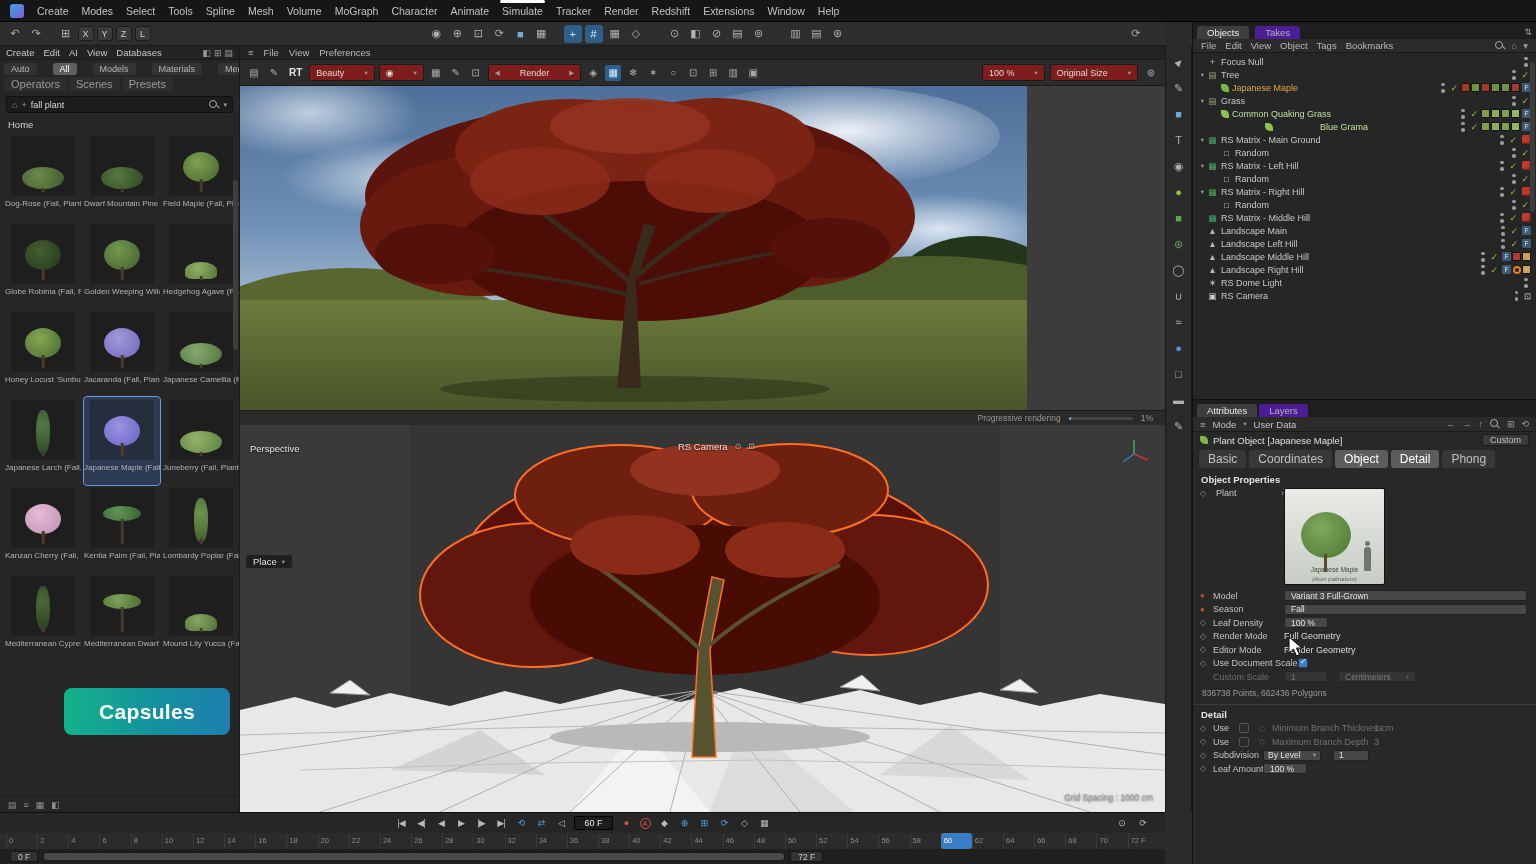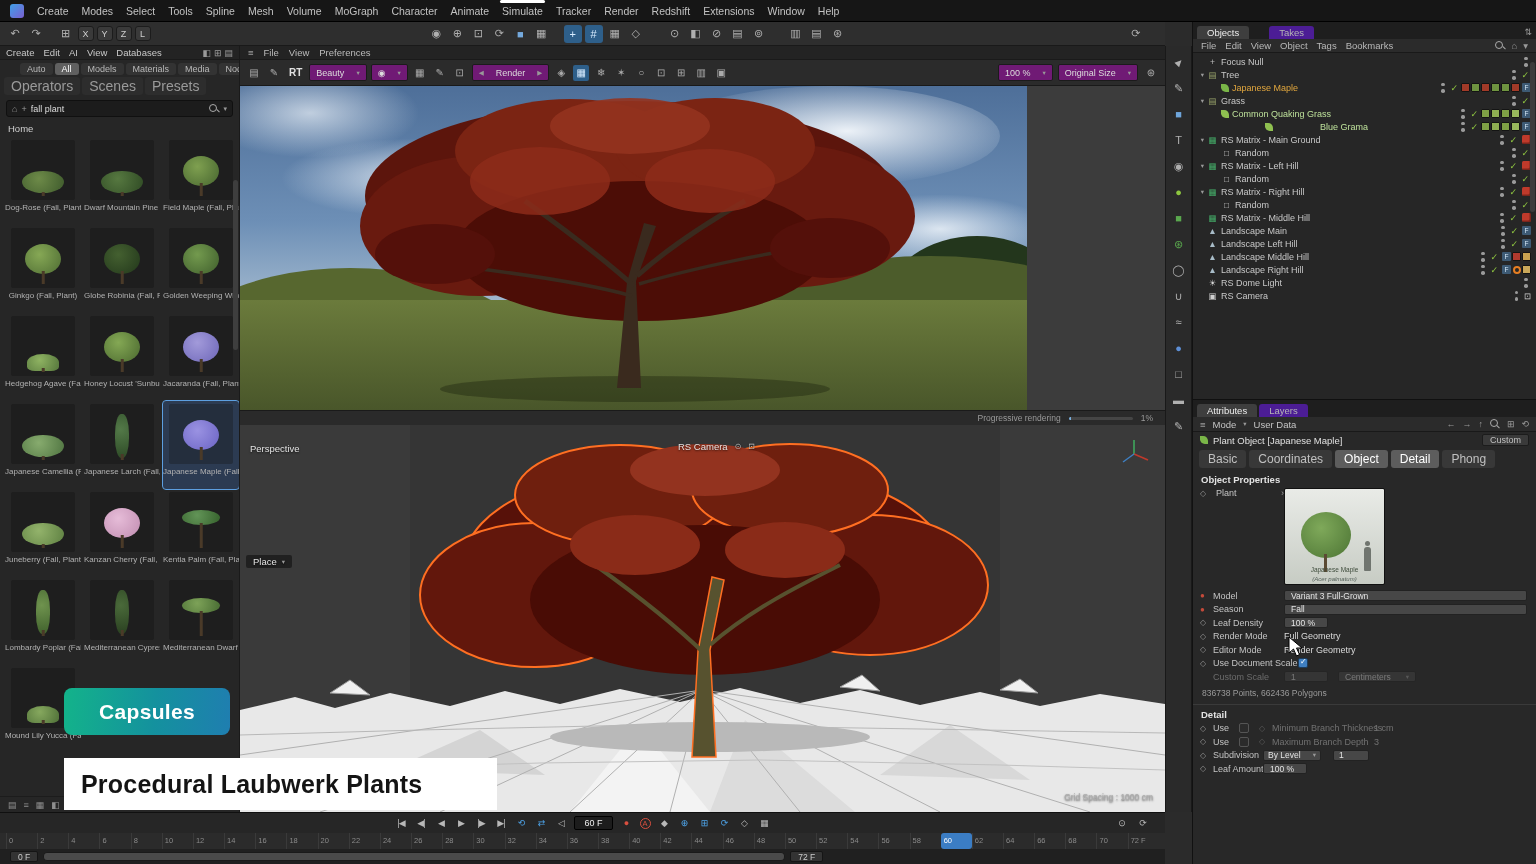--- a/index.html
+++ b/index.html
@@ -21,25 +21,25 @@
 .tb-sp{height:1px}
 
 
 .menurow2{position:absolute;left:0;top:46px;width:1165px;height:14px;background:#232323;display:flex;font-size:9.5px;border-bottom:1px solid #1a1a1a}
 .mr2-left{width:240px;display:flex;gap:9px;padding:0 6px;align-items:center;border-right:1px solid #1a1a1a}
 .mr2-win{margin-left:auto;display:flex;gap:3px;color:#9a9a9a;font-size:9px}
 .mr2-center{flex:1;display:flex;gap:10px;padding:0 8px;align-items:center;color:#bbb}
 
 
 .leftpanel{position:absolute;left:0;top:60px;width:240px;height:752px;background:#262626;border-right:1px solid #1a1a1a;display:flex;flex-direction:column;overflow:hidden}
-.lp-tabs{display:flex;gap:2px;padding:3px 20px 1px}
+.lp-tabs{display:flex;gap:16px;padding:3px 4px 1px}
 .lp-tab{padding:1px 7px;background:#333;border-radius:3px;font-size:9px;color:#b8b8b8}
 .lp-tab.active{background:#606060;color:#fff}
 .lp-subtabs{display:flex;gap:2px;padding:1px 4px 2px}
-.lp-subtab{padding:1px 7px;background:#2d2d2d;border-radius:3px;font-size:14px;color:#9a9a9a}
+.lp-subtab{padding:1px 7px;background:#2d2d2d;border-radius:3px;font-size:11px;color:#9a9a9a}
 .lp-search{display:flex;align-items:center;gap:4px;margin:3px 6px;background:#1c1c1c;border:1px solid #101010;border-radius:3px;height:17px;padding:0 5px}
 .lp-search input{flex:1;background:transparent;border:0;outline:0;color:#ddd;font-size:9px;font-family:inherit}
 .lp-home{padding:3px 8px;font-size:9.5px;color:#d0d0d0}
 .lp-grid{flex:1;display:grid;grid-template-columns:repeat(3,1fr);column-gap:3px;padding:0 8px 0 5px;overflow:hidden;align-content:start}
 .plant-cell{height:88px;display:flex;flex-direction:column;align-items:center;padding-top:3px;border-radius:3px}
 .plant-cell.selected{background:#2c3b52;outline:1px solid #5d9fe0}
 .plant-thumb{width:64px;height:60px;background:#1e1e1e;border-radius:2px;position:relative;overflow:hidden}
 .plant-cell.selected .plant-thumb{background:#242e3d}
 .canopy{position:absolute;bottom:14px;left:50%;transform:translateX(-50%)}
 .canopy.tree{width:36px;height:30px;border-radius:50%}
@@ -54,21 +54,21 @@
 .plant-label{font-size:8px;color:#b2b2b2;margin-top:3px;max-width:76px;white-space:nowrap;overflow:hidden}
 .lp-footer{height:16px;display:flex;align-items:center;gap:7px;padding:0 8px;color:#8f8f8f;border-top:1px solid #1c1c1c;font-size:9px}
 .lp-scroll{position:absolute;right:1px;top:120px;width:5px;height:170px;background:#3e3e3e;border-radius:3px}
 
 
 .center{position:absolute;left:240px;top:60px;width:925px;height:752px;background:#2e2e2e;display:flex;flex-direction:column}
 .render-toolbar{height:26px;background:#2b2b2b;border-bottom:1px solid #191919;display:flex;align-items:center;gap:4px;padding:0 6px;flex:0 0 auto}
 .rt-ico{min-width:16px;height:16px;display:flex;align-items:center;justify-content:center;color:#ababab;font-size:10px;border-radius:2px}
 .rt-ico.accent{background:#2e5f8a;color:#d8ecff}
 .rt-label{font-weight:bold;color:#e0e0e0;font-size:10px;margin:0 3px}
-.dd{background:#701a75;border:1px solid #1b1b1b;border-radius:2px;height:17px;display:flex;align-items:center;gap:12px;padding:0 6px;font-size:9px;color:#ddd;white-space:nowrap}
+.dd{background:#7f1d1d;border:1px solid #1b1b1b;border-radius:2px;height:17px;display:flex;align-items:center;gap:20px;padding:0 6px;font-size:9px;color:#ddd;white-space:nowrap}
 .car{font-size:6.5px;color:#999}
 .rt-right{margin-left:auto;display:flex;align-items:center;gap:5px}
 .render-scene{height:324px;position:relative;background:#3c3c3c;flex:0 0 auto;overflow:hidden}
 .scene-img{position:absolute;left:0;top:0;width:787px;height:324px;overflow:hidden}
 .sky{position:absolute;inset:0;background:linear-gradient(180deg,#4e6f99 0%,#6d8fb6 42%,#9fb6cd 66%,#c3d2de 76%)}
 .cloud{position:absolute;border-radius:50%}
 .c1{left:420px;top:0;width:340px;height:100px;background:radial-gradient(ellipse at 55% 45%,rgba(244,248,252,.95),rgba(244,248,252,0) 70%)}
 .c2{left:40px;top:52px;width:270px;height:80px;background:radial-gradient(ellipse at 50% 50%,rgba(238,244,250,.8),rgba(238,244,250,0) 70%)}
 .c3{left:590px;top:108px;width:220px;height:70px;background:radial-gradient(ellipse at 50% 50%,rgba(238,244,250,.85),rgba(238,244,250,0) 70%)}
 .c4{left:-40px;top:-18px;width:220px;height:90px;background:radial-gradient(ellipse at 50% 50%,rgba(238,244,250,.7),rgba(238,244,250,0) 70%)}
@@ -314,27 +314,20 @@
         </div>
         <div class="plant-cell">
           <div class="plant-thumb">
             <span class="canopy tree" style="background: radial-gradient(circle at 40% 35%, rgb(127, 160, 80), rgb(70, 101, 47));"></span>
             <span class="ptrunk"></span>
           </div>
           <div class="plant-label">Field Maple (Fall, Plant)</div>
         </div>
         <div class="plant-cell">
           <div class="plant-thumb">
-            <span class="canopy tree" style="background: radial-gradient(circle at 40% 35%, rgb(134, 168, 85), rgb(78, 108, 51));"></span>
-            <span class="ptrunk"></span>
-          </div>
-          <div class="plant-label">Ginkgo (Fall, Plant)</div>
-        </div>
-        <div class="plant-cell">
-          <div class="plant-thumb">
             <span class="canopy tree" style="background: radial-gradient(circle at 40% 35%, rgb(68, 96, 48), rgb(34, 55, 27));"></span>
             <span class="ptrunk"></span>
           </div>
           <div class="plant-label">Globe Robinia (Fall, Pl...</div>
         </div>
         <div class="plant-cell">
           <div class="plant-thumb">
             <span class="canopy tree" style="background: radial-gradient(circle at 40% 35%, rgb(115, 154, 78), rgb(63, 94, 44));"></span>
             <span class="ptrunk"></span>
           </div>
@@ -673,21 +666,21 @@
       <span class="ri">≈</span>
       <span class="ri" style="color: rgb(93, 143, 214);">●</span>
       <span class="ri">□</span>
       <span class="ri">▬</span>
       <span class="ri">✎</span>
     </div>
 
   <div class="rpanel">
     <div class="objects-panel">
       <div class="ptabs">
-        <span style="display:flex;gap:20px">
+        <span style="display:flex;gap:6px">
             <span class="ptab active">Objects</span>
             <span class="ptab">Takes</span>
           </span>
         <span class="side">
             <span>⇅</span>
           </span>
       </div>
       <div class="pmenus">
         <span style="display:flex;gap:9px">
             <span>File</span>
@@ -1023,17 +1016,16 @@
           <div class="d-row">
             <span class="a-dot">◇</span>
             <span class="d-sub-label">Leaf Amount</span>
             <div class="a-bar a-small">100 %</div>
           </div>
         </div>
     </div>
   </div>
 
   <div class="badge-capsules">Capsules</div>
-  <div class="badge-title">Procedural Laubwerk Plants</div>
   <svg class="cursor" width="16" height="22">
     <path d="M1,1 L1,17 L5.5,13 L8.5,20 L11.5,18.5 L8.5,12 L14,12 Z" fill="#fff" stroke="#000" stroke-width="1"></path>
   </svg>
 </div>
 
 </body></html>

